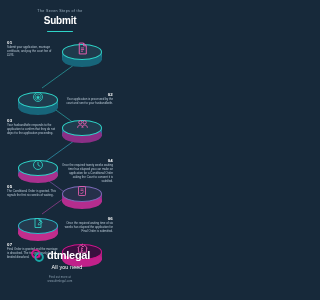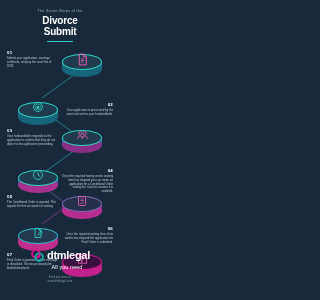--- a/index.html
+++ b/index.html
@@ -89,21 +89,20 @@
   }
 </style>
 </head>
 <body>
 
 <div class="sheet">
 
   <div class="header">
     <div class="eyebrow">The Seven Steps of the</div>
     <div class="title">
-      <span class="l1">Divorce</span>
       <span class="l2">Submit</span>
     </div>
     <div class="divider"></div>
   </div>
 
   <div class="flow">
 
     <svg class="connectors" viewBox="0 0 120 196">
       <line x1="78" y1="24" x2="42" y2="50" stroke="#2aa8a8" stroke-width="0.7"></line>
       <line x1="42" y1="62" x2="78" y2="88" stroke="#2aa8a8" stroke-width="0.7"></line>

